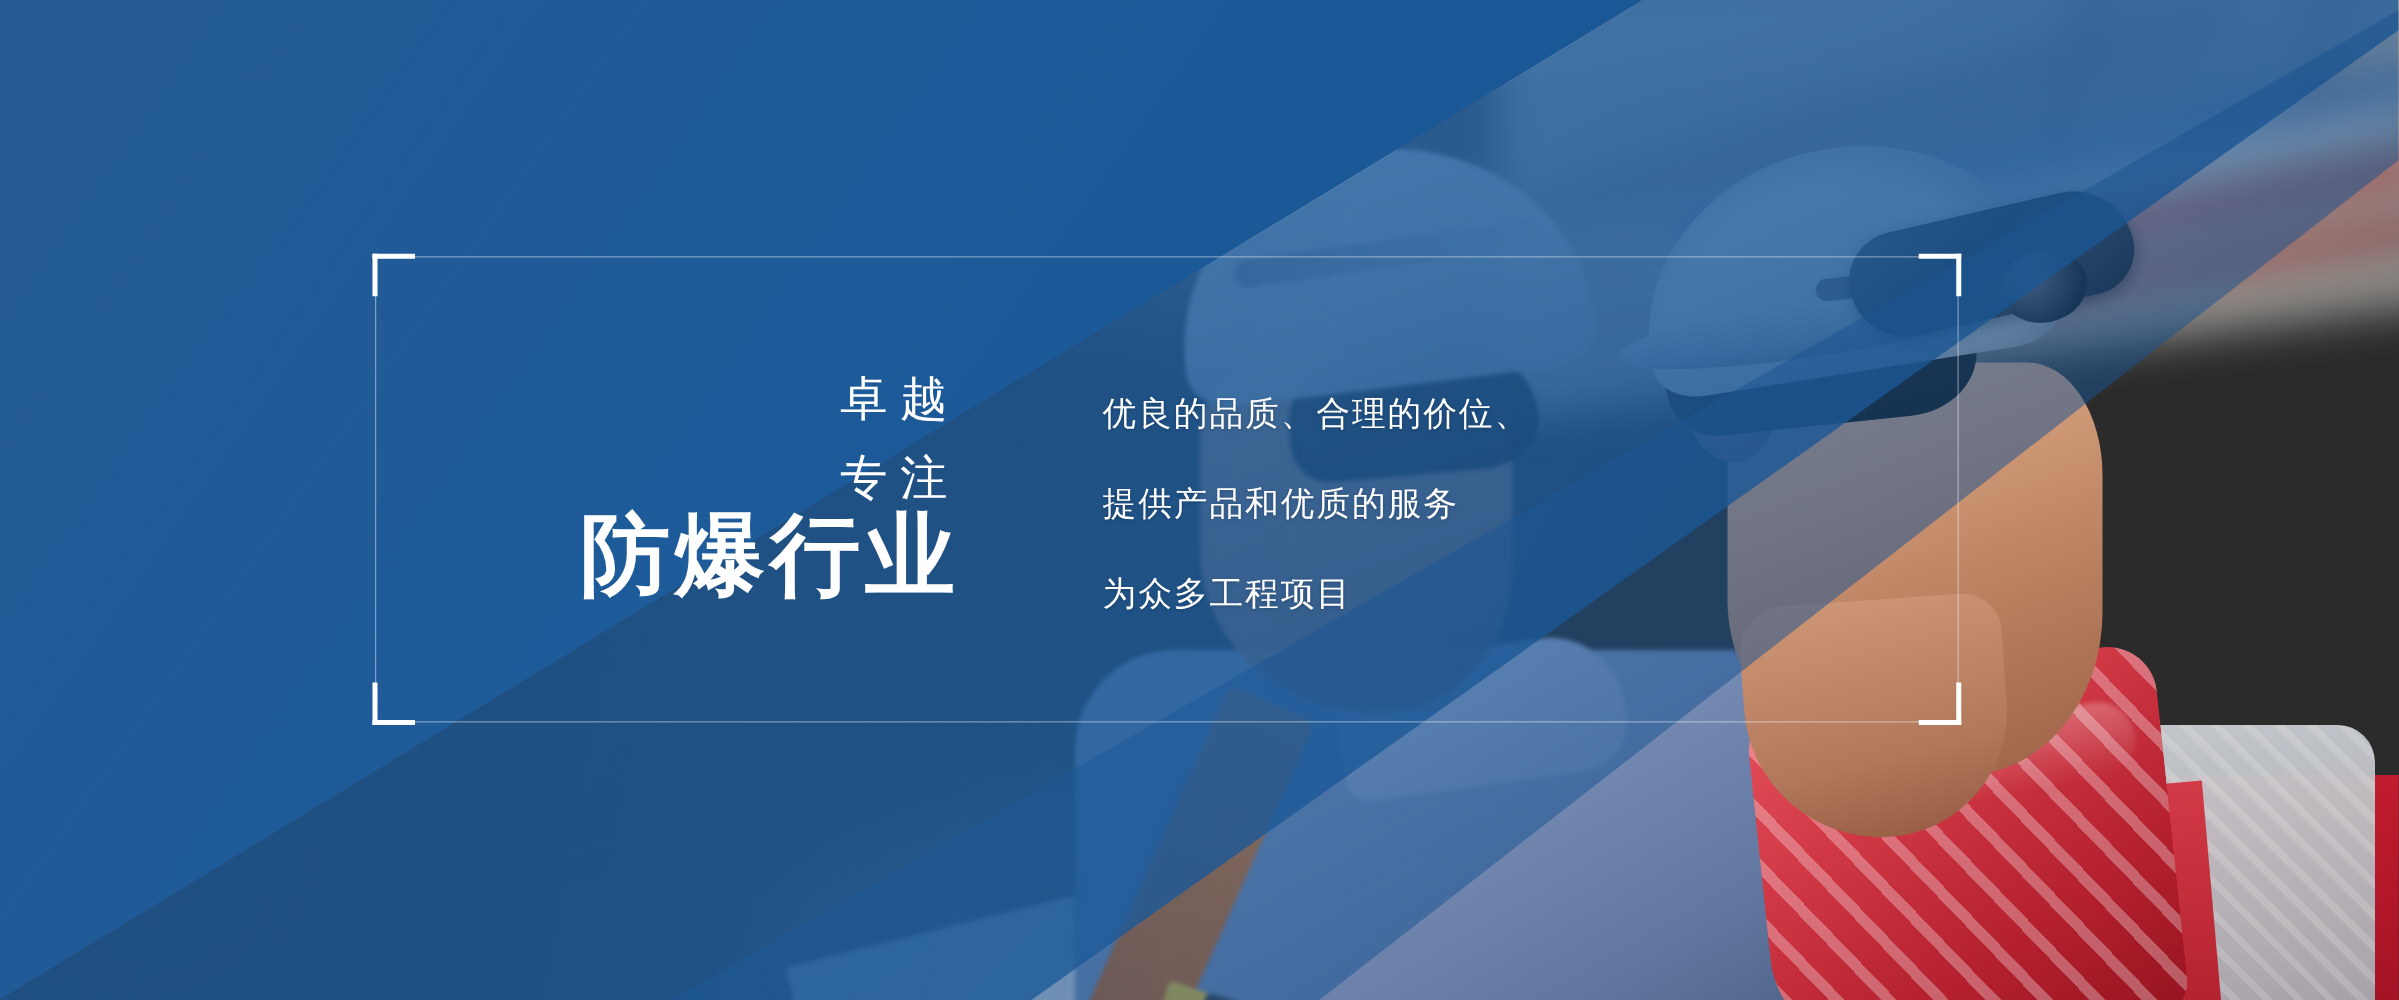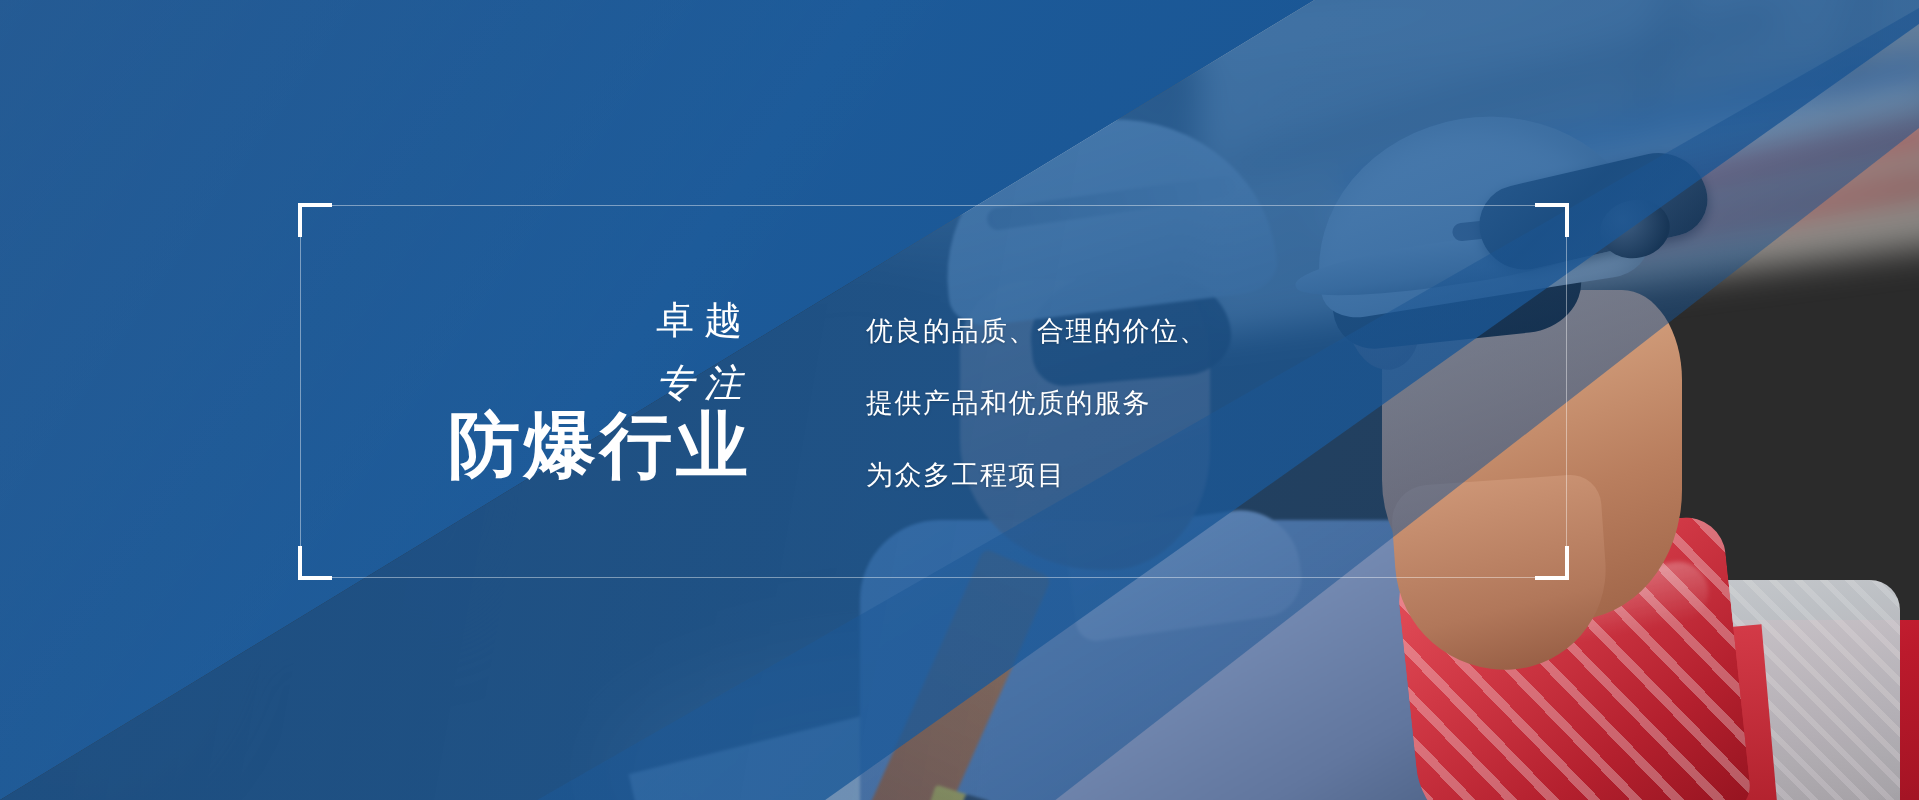--- a/index.html
+++ b/index.html
@@ -278,38 +278,38 @@
   .corner-tr::after  { right:0; top:0; width:4px;  height:34px; }
   .corner-bl { left:-3px; bottom:-3px; }
   .corner-bl::before { left:0; bottom:0; width:34px; height:4px; }
   .corner-bl::after  { left:0; bottom:0; width:4px;  height:34px; }
   .corner-br { right:-3px; bottom:-3px; }
   .corner-br::before { right:0; bottom:0; width:34px; height:4px; }
   .corner-br::after  { right:0; bottom:0; width:4px;  height:34px; }
 
   
   .content {
-    position:absolute; left:300px; top:205px; width:1267px; height:373px;
+    position:absolute; left:316px; top:205px; width:1267px; height:373px;
     display:flex; align-items:center;
   }
 
   .headline {
     width:470px; text-align:right; padding-right:18px;
     color:#ffffff; user-select:none;
   }
   .hl-small {
     font-size:38px; line-height:1.18; letter-spacing:10px;
     font-weight:400; color:#ffffff; text-indent:10px;
   }
   .hl-big {
     font-size:72px; line-height:1.1; letter-spacing:4px;
     font-weight:bold; color:#ffffff; margin-bottom:14px; text-indent:4px;
   }
   .hl-big.last { margin-bottom:0; }
-  .hl-small.second { margin-top:18px;font-style:italic; }
+  .hl-small.second { margin-top:18px; }
 
   .desc {
     margin-left:96px; color:#ffffff;
   }
   .desc-line {
     font-size:27px; line-height:1.0; letter-spacing:1.5px;
     margin-bottom:45px; white-space:nowrap;
     text-shadow:0 1px 3px rgba(0,0,0,.22);
     margin-top:24px;
   }

